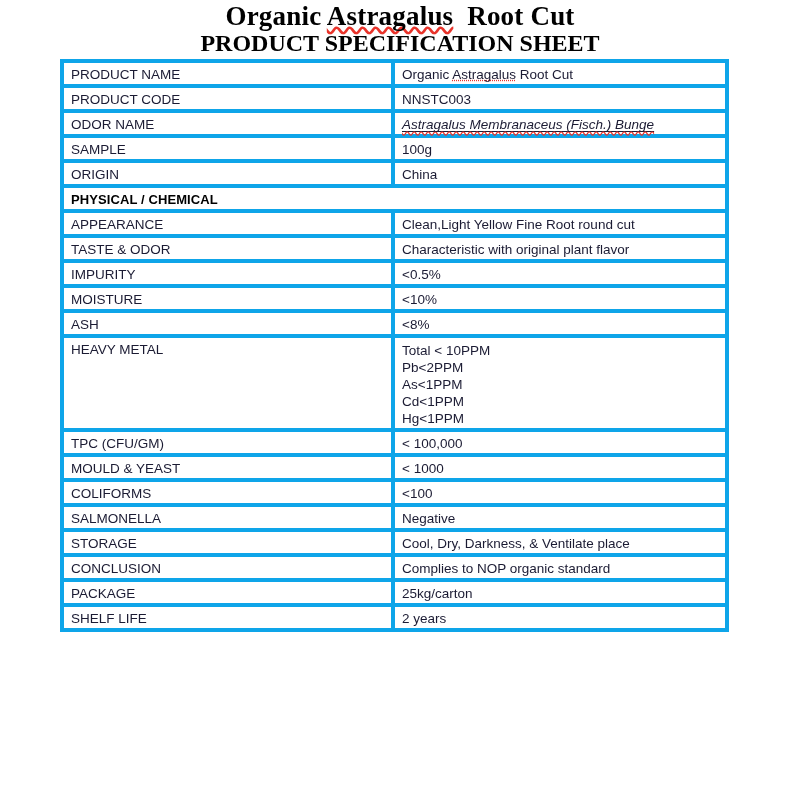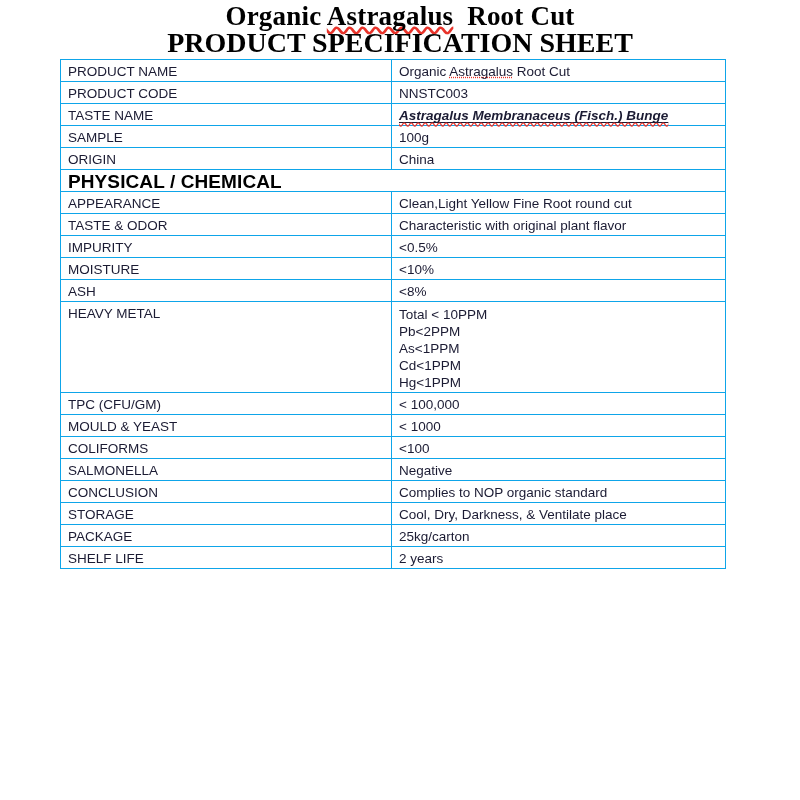--- a/index.html
+++ b/index.html
@@ -38,73 +38,72 @@
     display: block;
   }
   .doc-title .spellerr {
     text-decoration: underline wavy #e8332a;
     text-decoration-skip-ink: none;
     text-underline-offset: 1px;
   }
   .doc-subtitle {
     font-family: "Liberation Serif", serif;
     font-weight: bold;
-    font-size: 28px;
+    font-size: 24px;
     line-height: 26px;
     color: #000000;
     display: block;
     margin-top: -1px;
   }
 
   
   .spec-table-wrap {
     position: absolute;
     left: 60px;
     top: 59px;
     width: 665px;
   }
   table.spec {
     border-collapse: collapse;
     width: 665px;
     table-layout: fixed;
     background: #ffffff;
   }
   table.spec td {
-    border: 1px solid #0ea5e9;
+    border: 4px solid #0ea5e9;
     padding: 4px 6px 1px 7px;
     font-size: 13.5px;
     line-height: 16px;
     vertical-align: top;
     color: #1b1b33;
     height: 21px;
     box-sizing: border-box;
   }
   td.k {
     width: 331px;
   }
   td.v {
     width: 334px;
   }
   tr.section td {
     font-weight: bold;
-    font-size: 19px;
+    font-size: 13px;
     color: #000000;
     letter-spacing: 0.1px;
   }
   .multi {
     white-space: pre-line;
     line-height: 17px;
   }
   .latin {
     font-style: italic;
     text-decoration: underline;
     text-decoration-color: #1b1b33;
     text-underline-offset: 2px;
     position: relative;
-    font-weight: bold;
   }
   .latin .spellerr2 {
     text-decoration: underline wavy #e8332a;
     text-decoration-skip-ink: none;
     text-underline-offset: 2px;
   }
   .pname .spellerr3 {
     text-decoration: underline dotted #e8332a;
     text-decoration-skip-ink: none;
     text-underline-offset: 1px;
@@ -125,21 +124,21 @@
       <tbody id="spec-body">
           <tr>
             <td class="k">PRODUCT NAME</td>
             <td class="v"><span class="pname"><span>Organic </span><span class="spellerr3">Astragalus</span><span>  Root Cut</span></span></td>
           </tr>
           <tr>
             <td class="k">PRODUCT CODE</td>
             <td class="v">NNSTC003</td>
           </tr>
           <tr>
-            <td class="k">TASTE NAME</td>
+            <td class="k">ODOR NAME</td>
             <td class="v"><span class="latin"><span class="spellerr2">Astragalus Membranaceus (Fisch.) Bunge</span></span></td>
           </tr>
           <tr>
             <td class="k">SAMPLE</td>
             <td class="v">100g</td>
           </tr>
           <tr>
             <td class="k">ORIGIN</td>
             <td class="v">China</td>
           </tr>
@@ -184,26 +183,26 @@
           </tr>
           <tr>
             <td class="k">COLIFORMS</td>
             <td class="v">&lt;100</td>
           </tr>
           <tr>
             <td class="k">SALMONELLA</td>
             <td class="v">Negative</td>
           </tr>
           <tr>
+            <td class="k">STORAGE</td>
+            <td class="v">Cool, Dry, Darkness, &amp; Ventilate place</td>
+          </tr>
+          <tr>
             <td class="k">CONCLUSION</td>
             <td class="v">Complies to NOP organic standard</td>
-          </tr>
-          <tr>
-            <td class="k">STORAGE</td>
-            <td class="v">Cool, Dry, Darkness, &amp; Ventilate place</td>
           </tr>
           <tr>
             <td class="k">PACKAGE</td>
             <td class="v">25kg/carton</td>
           </tr>
           <tr>
             <td class="k">SHELF LIFE</td>
             <td class="v">2 years</td>
           </tr>
         </tbody>

